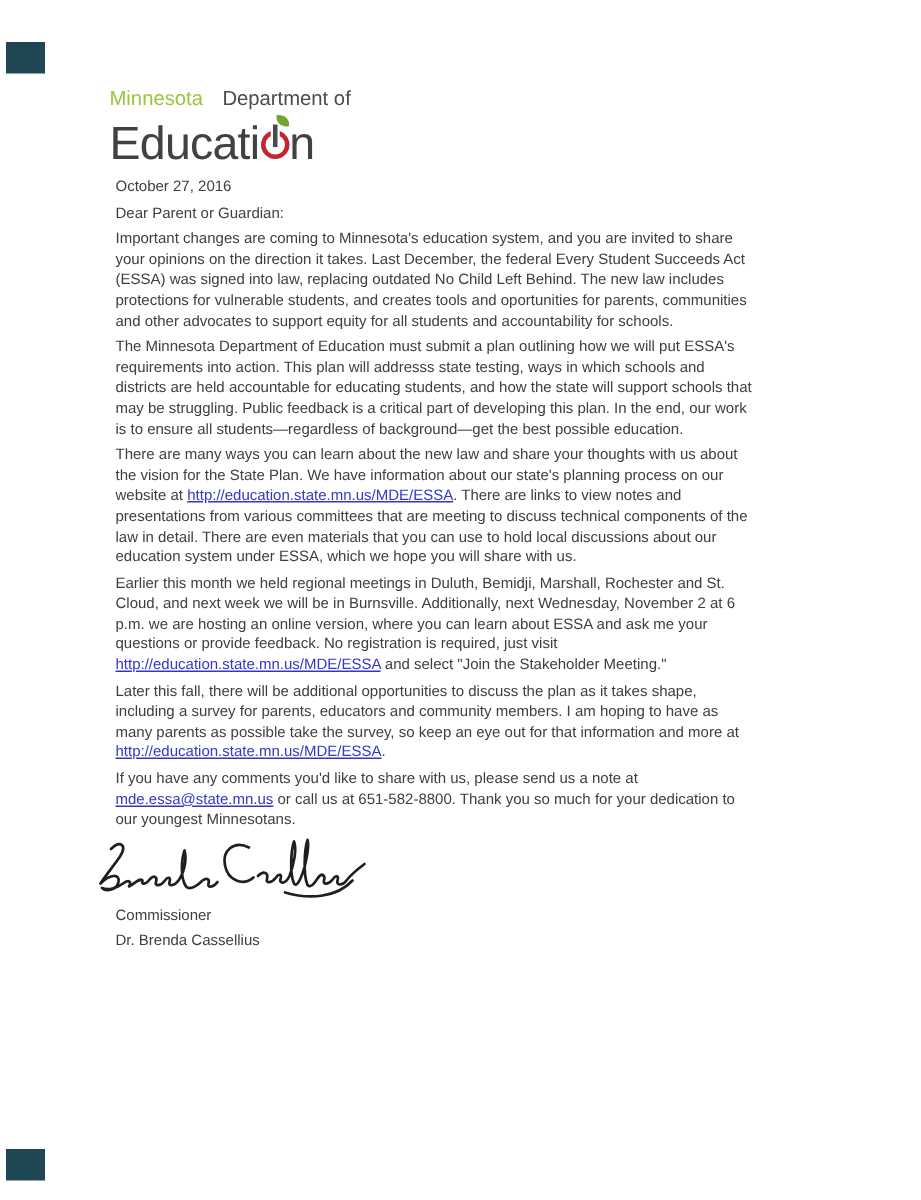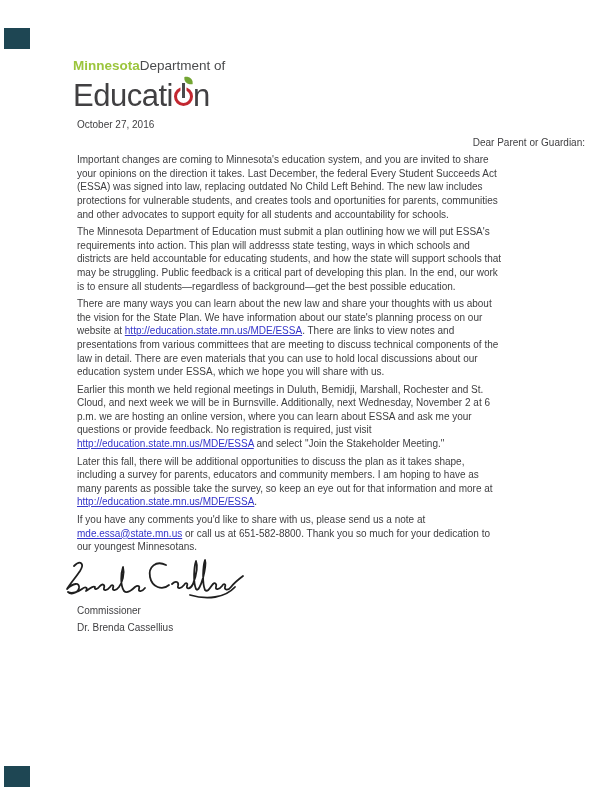--- a/index.html
+++ b/index.html
@@ -4,33 +4,33 @@
 <style>
   html,body{margin:0;padding:0;background:#fff;}
   .page{position:relative;width:614px;height:800px;background:#ffffff;overflow:hidden;
         font-family:"Liberation Sans",sans-serif;color:#3e3e40;}
   .corner{position:absolute;left:4px;width:26px;height:21px;background:#1e4653;}
   .corner-top{top:28px;}
   .corner-bottom{top:766px;}
   .content{position:absolute;left:73px;top:58px;width:516px;}
   
   .logo-top{font-size:13.5px;line-height:16px;}
-  .brand{color:#9bc53c;font-weight:bold;text-align:right;}
-  .dept{color:#4a4b4d;margin-left:0;}
+  .brand{color:#9bc53c;font-weight:normal;text-align:right;}
+  .dept{color:#4a4b4d;margin-left:13px;}
   .logo-main{font-size:31px;line-height:36px;color:#414042;letter-spacing:-0.5px;margin-top:4px;}
   .pwr{display:inline-block;position:relative;width:20px;height:23px;vertical-align:baseline;}
   .ring{position:absolute;left:1px;bottom:0;width:13px;height:13px;border:3px solid #c22730;border-radius:50%;}
   .stem{position:absolute;left:9px;bottom:8px;width:3.5px;height:15px;background:#4a4b4d;
         box-shadow:-1.5px 0 0 #ffffff,1.5px 0 0 #ffffff;}
   .leaf{position:absolute;left:11px;bottom:22px;width:9px;height:7px;background:#73a533;
         border-radius:1px 6px 1px 6px;transform:rotate(6deg);}
   
   .content p{margin:4px;font-size:10px;line-height:13.6px;}
   .date{margin-top:25px;}
-  .sal{margin-top:14px;text-align:right;}
+  .sal{margin-top:14px;}
   .para{margin-top:14px;white-space:nowrap;}
   .closing{margin-top:14px;}
   .lnk{color:#3535c9;text-decoration:underline;cursor:pointer;text-align:right;}
   .sig{display:block;margin:3px 0 0 -11px;}
   .sender{margin:0;}
   .sender-first{margin-top:2px;}
 </style>
 </head>
 <body>
 

